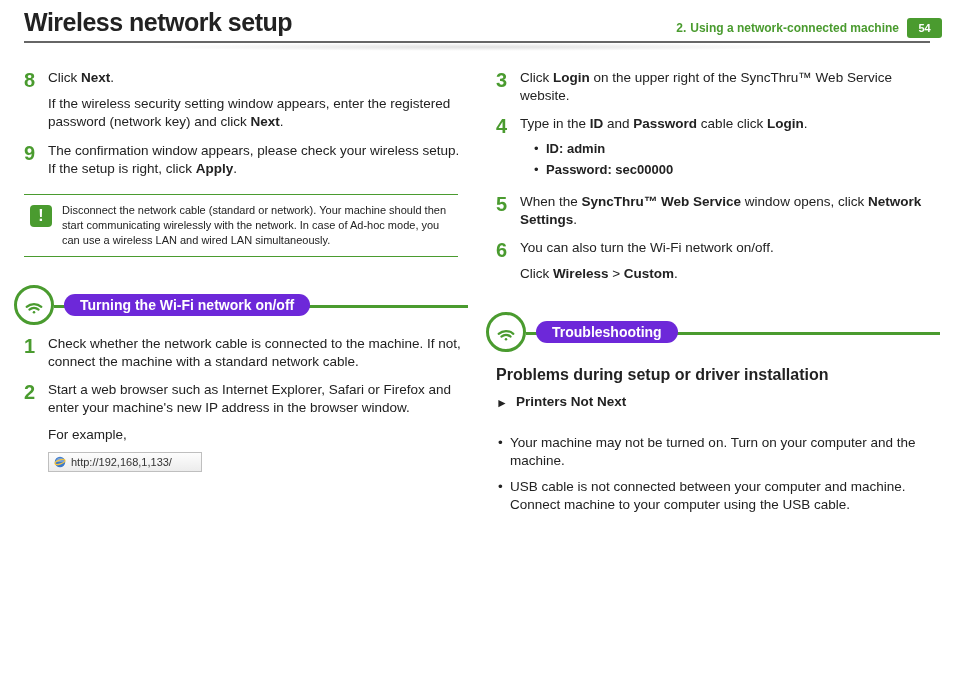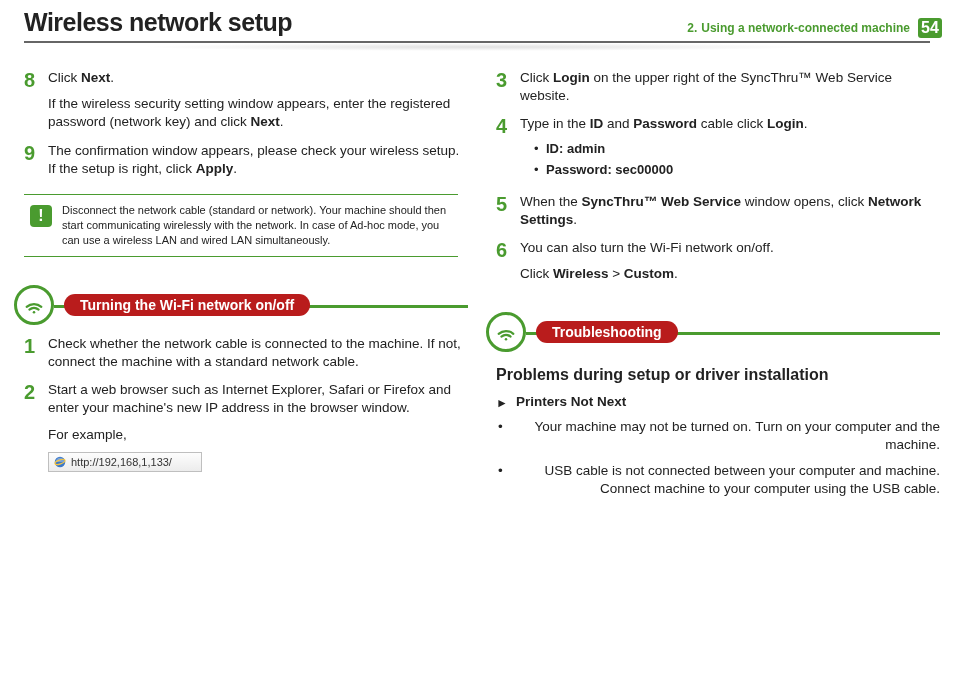--- a/index.html
+++ b/index.html
@@ -31,27 +31,27 @@
     align-items: center;
     font-size: 12px;
     color: #4a9b2f;
     font-weight: 700;
   }
   .chapter-num { margin-right: 4px; }
   .page-badge {
     background: #4a9b2f;
     color: #fff;
     border-radius: 3px;
-    width: 24px;
+    width: 35px;
     height: 20px;
     display: inline-flex;
     align-items: center;
     justify-content: center;
     margin-left: 8px;
-    font-size: 16px;
+    font-size: 11px;
   }
   .title-rule {
     border: none;
     border-top: 2px solid #666;
     margin: 4px 24px 0 24px;
   }
   .shadow-bar {
     height: 8px;
     margin: 0 140px;
     background: radial-gradient(ellipse at center, #ccc 0%, transparent 70%);
@@ -112,21 +112,21 @@
     border-radius: 50%;
     display: flex;
     align-items: center;
     justify-content: center;
     flex-shrink: 0;
     background:#fff;
     z-index:2;
   }
   .wifi-icon svg { width: 22px; height: 22px; }
   .section-pill {
-    background: #b91c1c;
+    background: #6d28d9;
     color: #fff;
     font-weight: 700;
     font-size: 14px;
     padding: 3px 16px 3px 16px;
     border-radius: 12px;
     margin-left: 10px;
     z-index:2;
   }
   .section-tail {
     position:absolute;
@@ -141,21 +141,21 @@
     font-size: 16px;
     font-weight: 700;
     margin: 14px 0 10px 10px;
   }
   .tri-item {
     display:flex;
     margin: 8px 0 6px 10px;
     font-size: 13.5px;
   }
   .tri { margin-right: 8px; font-size:12px; line-height:1.5;}
-  .bullets { margin: 6px 0 0 10px; text-align: right; }
+  .bullets { margin: 22px 0 0 10px; }
   .bullets li {
     list-style: none;
     font-size: 13.5px;
     line-height: 1.35;
     padding-left: 14px;
     position: relative;
     margin-bottom: 8px;
   }
   .bullets li::before {
     content: "•";

